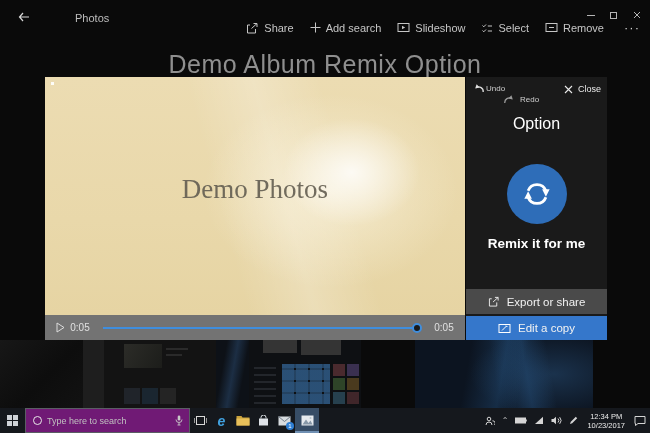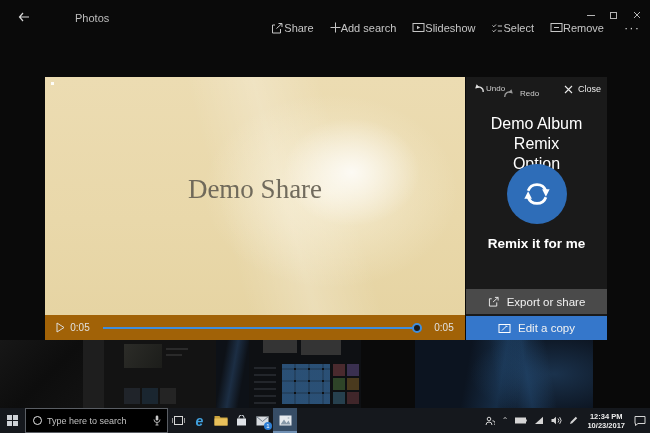--- a/index.html
+++ b/index.html
@@ -10,51 +10,51 @@
   .titlebar { position:absolute; top:5px; left:0; right:0; height:36px; }
   .back-btn { position:absolute; left:0; top:0; width:48px; height:24px; display:flex; align-items:center; justify-content:center; color:#d8d8d8; }
   .app-title { position:absolute; left:75px; top:7px; font-size:11px; color:#bdbdbd; }
   .win-controls { position:absolute; right:2px; top:0; display:flex; }
   .win-btn { width:23px; height:20px; display:flex; align-items:center; justify-content:center; }
   .min-glyph { width:8px; height:0; border-top:1px solid #b5b5b5; }
   .max-glyph { width:7px; height:7px; border:1px solid #b5b5b5; }
 
   
   .toolbar { position:absolute; top:20px; right:6px; display:flex; align-items:center; gap:16px; color:#c6c6c6; font-size:11px; }
-  .tb-item { display:flex; align-items:center; }
+  .tb-item { display:flex; align-items:center; gap:5px; }
   .tb-item svg { display:block; }
   .more-dots { font-size:13px; letter-spacing:1px; color:#cfcfcf; padding:0 4px; }
 
   
   .page-title { position:absolute; top:50px; left:0; right:0; text-align:center; font-size:25px; font-weight:300; color:#8f8f8f; letter-spacing:.5px; z-index:1; }
 
   
   .video { position:absolute; left:45px; top:77px; width:420px; height:263px; z-index:2; }
   .video-frame { position:relative; width:100%; height:238px; overflow:hidden;
     background:
       radial-gradient(95px 75px at 73% 40%, rgba(255,255,255,.8), rgba(255,255,255,0) 72%),
       radial-gradient(170px 130px at 68% 48%, rgba(255,251,238,.55), rgba(255,255,255,0) 75%),
       linear-gradient(75deg, rgba(255,255,255,0) 42%, rgba(255,255,255,.22) 56%, rgba(255,255,255,0) 70%),
       linear-gradient(180deg, #ecdcb2 0%, #e9d8aa 60%, #e6d4a3 100%);
   }
   .video-dot { position:absolute; left:6px; top:5px; width:3px; height:3px; background:#fff; opacity:.9; }
   .video-caption { position:absolute; inset:0; display:flex; flex-direction:column; align-items:center; justify-content:center; padding-bottom:14px; gap:13px;
     font-family:"Liberation Serif", serif; font-size:27px; color:rgba(101,96,82,.92); }
-  .video-controls { position:relative; width:100%; height:25px; background:#a16207; display:flex; align-items:center; padding:0 8px; }
+  .video-controls { position:relative; width:100%; height:25px; background:#737373; display:flex; align-items:center; padding:0 8px; }
   .play-btn { display:flex; align-items:center; justify-content:center; width:14px; }
   .vc-time { font-size:10px; color:#e0e0e0; width:26px; text-align:center; }
   .scrubber { position:relative; flex:1; height:12px; margin:0 10px; }
   .scrub-track { position:absolute; left:0; right:0; top:5px; height:2px; background:#4a4a4a; }
   .scrub-progress { position:absolute; left:0; top:5px; height:2px; background:#3f8ede; }
   .scrub-thumb { position:absolute; right:-6px; top:-4px; width:10px; height:10px; border-radius:50%; border:2px solid #3f8ede; background:#191919; }
 
   
   .panel { position:absolute; left:466px; top:77px; width:141px; height:263px; background:#1a1a1a; color:#fff; z-index:2; }
   .p-undo { position:absolute; left:7px; top:6px; display:flex; flex-direction:row; align-items:center; gap:1px; color:#e0e0e0; }
-  .p-redo { position:absolute; left:37px; top:11px; display:flex; align-items:center; gap:5px; color:#c9c9c9; }
+  .p-redo { position:absolute; left:37px; top:17px; display:flex; align-items:center; gap:5px; color:#c9c9c9; }
   .p-close { position:absolute; right:6px; top:7px; display:flex; align-items:center; gap:5px; color:#eaeaea; }
   .p-label { font-size:8px; color:#cfcfcf; }
   .p-title { position:absolute; top:37px; left:0; right:0; text-align:center; font-size:16px; line-height:20px; color:#fff; }
   .remix-circle { position:absolute; top:87px; left:50%; transform:translateX(-50%); width:60px; height:60px; border-radius:50%; background:#2e6db8; display:flex; align-items:center; justify-content:center; }
   .remix-caption { position:absolute; top:159px; left:0; right:0; text-align:center; font-size:13.5px; font-weight:bold; color:#fff; }
   .p-btn { position:absolute; left:0; right:0; display:flex; align-items:center; justify-content:center; gap:7px; font-size:11.5px; color:#f2f2f2; border:none; cursor:pointer; }
   .btn-export { bottom:26px; height:25px; background:#4a4a4a; }
   .btn-edit { bottom:0; height:24px; background:#3577cb; }
 
   
@@ -86,32 +86,32 @@
       linear-gradient(80deg, rgba(0,0,0,0) 45%, rgba(50,110,170,.3) 62%, rgba(0,0,0,0) 75%),
       radial-gradient(120px 60px at 78% 50%, rgba(60,120,180,.3), rgba(0,0,0,0) 70%),
       #0c1420; }
   .seg-end { left:593px; right:0; width:57px; background:#090909; }
 
   
   .taskbar { position:absolute; left:0; bottom:0; width:650px; height:25px; background:#15181d; display:flex; align-items:center; z-index:5; }
   .tb-start { width:25px; height:25px; display:flex; align-items:center; justify-content:center; }
   .win-logo { display:grid; grid-template-columns:5px 5px; grid-template-rows:5px 5px; gap:1px; }
   .win-logo div { background:#cfd3d8; }
-  .search-box { position:relative; width:143px; height:25px; background:#000000; border:1px solid #5a5e64; display:flex; align-items:center;text-decoration:underline; }
+  .search-box { position:relative; width:165px; height:25px; background:#701a75; border:1px solid #5a5e64; display:flex; align-items:center; }
   .cortana { width:9px; height:9px; border:1.5px solid #e8e8e8; border-radius:50%; margin:0 5px 0 7px; }
   .search-input { flex:1; background:transparent; border:none; outline:none; font-size:9px; color:#cfcfcf; font-family:"Liberation Sans", sans-serif; min-width:0; }
   .search-input::placeholder { color:#c0c0c0; }
   .mic { margin-right:6px; display:flex; }
   .task-icon { width:21px; height:25px; display:flex; align-items:center; justify-content:center; position:relative; }
   .edge-e { font-size:14px; font-weight:bold; color:#41a2e0; font-style:italic; line-height:1; }
   .photos-active { width:24px; background:rgba(90,130,175,.5); box-shadow:inset 0 -2px 0 rgba(150,190,230,.6); }
   .badge { position:absolute; right:1px; bottom:3px; width:8px; height:8px; border-radius:50%; background:#2f7fd4; color:#fff; font-size:6px; display:flex; align-items:center; justify-content:center; }
   .tray { position:absolute; right:4px; top:0; height:25px; display:flex; align-items:center; gap:7px; color:#d5d5d5; }
   .chev { font-size:8px; color:#d5d5d5; transform:scaleY(.8); }
-  .clock { text-align:center; font-size:7.5px; line-height:9px; color:#ececec; margin:0 2px;font-weight:bold; }
+  .clock { text-align:center; font-size:7.5px; line-height:9px; color:#ececec; margin:0 2px; }
 </style>
 </head>
 <body>
 
 <div id="screen">
 
   <div class="strip">
     <div class="seg seg-photo"></div>
     <div class="seg seg-gray"></div>
     <div class="seg seg-photosapp">
@@ -199,26 +199,27 @@
     <div class="tb-item">
       <svg width="13" height="11" viewBox="0 0 13 11">
           <rect x="1" y="1.5" width="11" height="8" stroke="#c6c6c6" fill="none"></rect>
           <path d="M4 5.5 H9" stroke="#c6c6c6"></path>
         </svg>
       <span>Remove</span>
     </div>
     <div class="more-dots">···</div>
   </div>
 
+  <div class="page-title">Demo Album Remix Option</div>
 
   <div class="video">
     <div class="video-frame">
       <div class="video-dot"></div>
       <div class="video-caption">
-        <div>Demo Share</div>
+        <div>Demo Photos</div>
       </div>
     </div>
     <div class="video-controls">
       <div class="play-btn">
         <svg width="9" height="11" viewBox="0 0 9 11">
             <path d="M1 1 L8 5.5 L1 10 Z" stroke="#dcdcdc" fill="none"></path>
           </svg>
       </div>
       <div class="vc-time">0:05</div>
       <div class="scrubber">
@@ -246,21 +247,20 @@
         </svg>
       <span class="p-label">Redo</span>
     </div>
     <div class="p-close">
       <svg width="9" height="9" viewBox="0 0 9 9">
           <path d="M1 1 L8 8 M8 1 L1 8" stroke="#eaeaea" stroke-width="1.1"></path>
         </svg>
       <span class="p-label" style="font-size:9px;color:#eaeaea;">Close</span>
     </div>
     <div class="p-title">
-      <div>Demo Album Remix</div>
       <div>Option</div>
     </div>
     <div class="remix-circle">
       <svg width="34" height="34" viewBox="0 0 36 36">
         <path d="M8.6 14.6 A10 10 0 0 1 27.4 14.6" fill="none" stroke="#fff" stroke-width="3"></path>
         <path d="M27.4 20.8 L23.4 12.9 L31.4 12.9 Z" fill="#fff"></path>
         <path d="M27.4 21.4 A10 10 0 0 1 8.6 21.4" fill="none" stroke="#fff" stroke-width="3"></path>
         <path d="M8.6 15.2 L4.6 23.1 L12.6 23.1 Z" fill="#fff"></path>
       </svg>
     </div>

